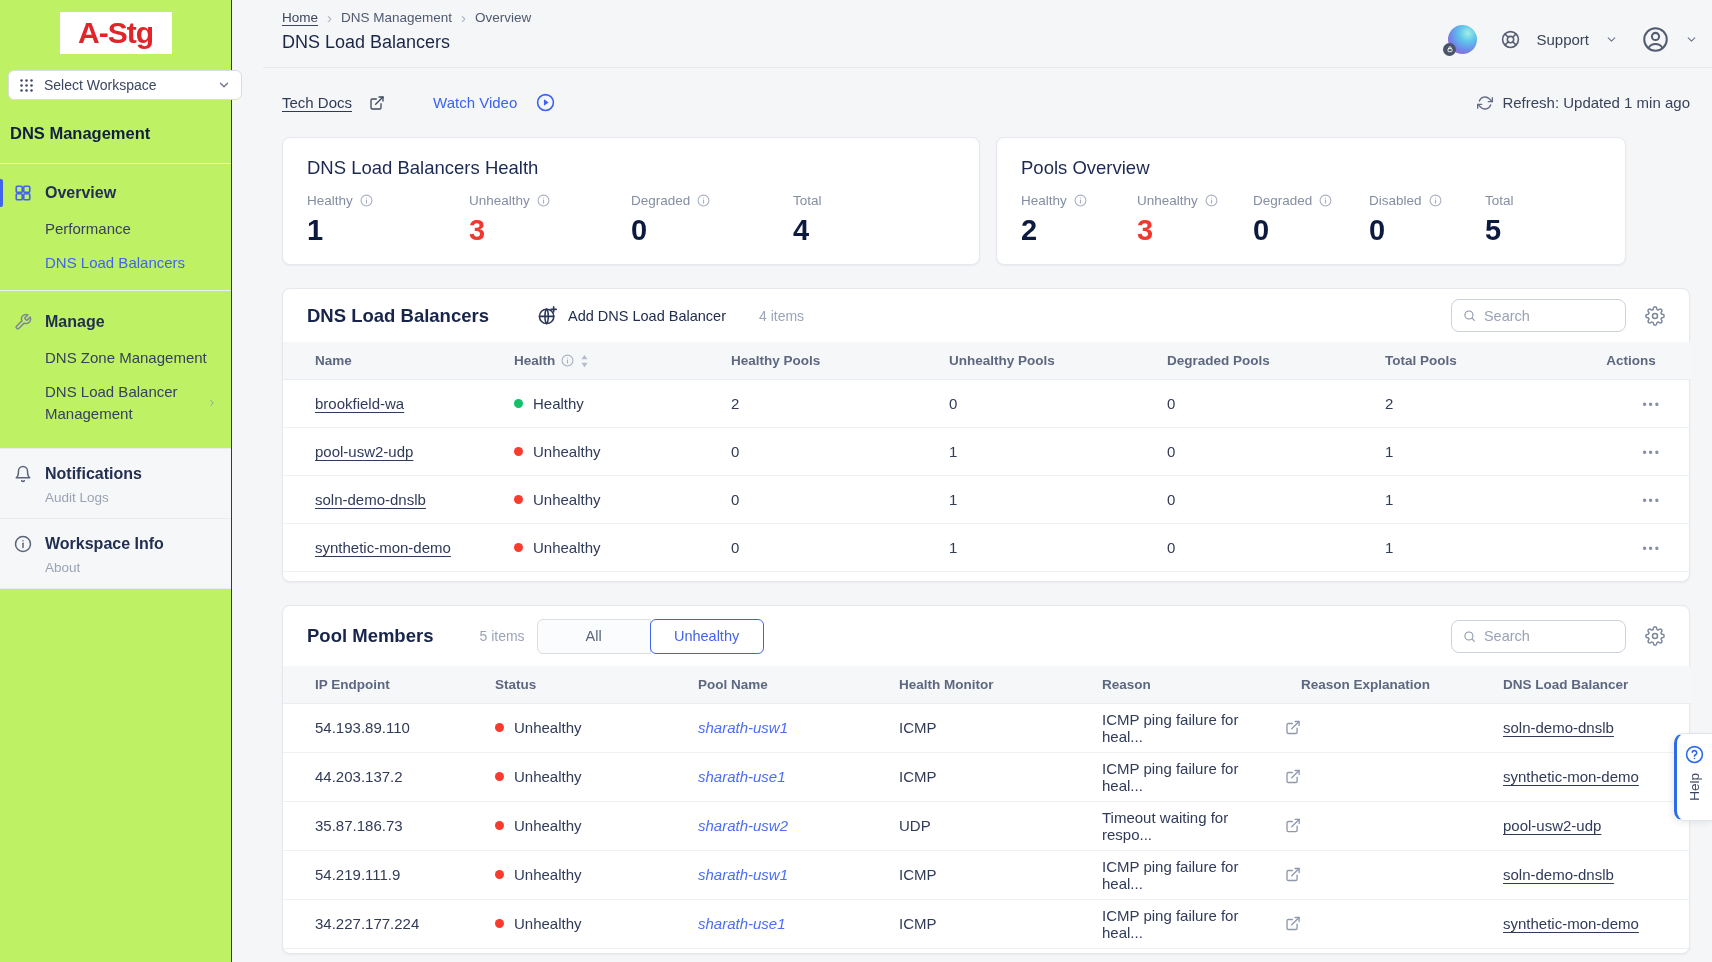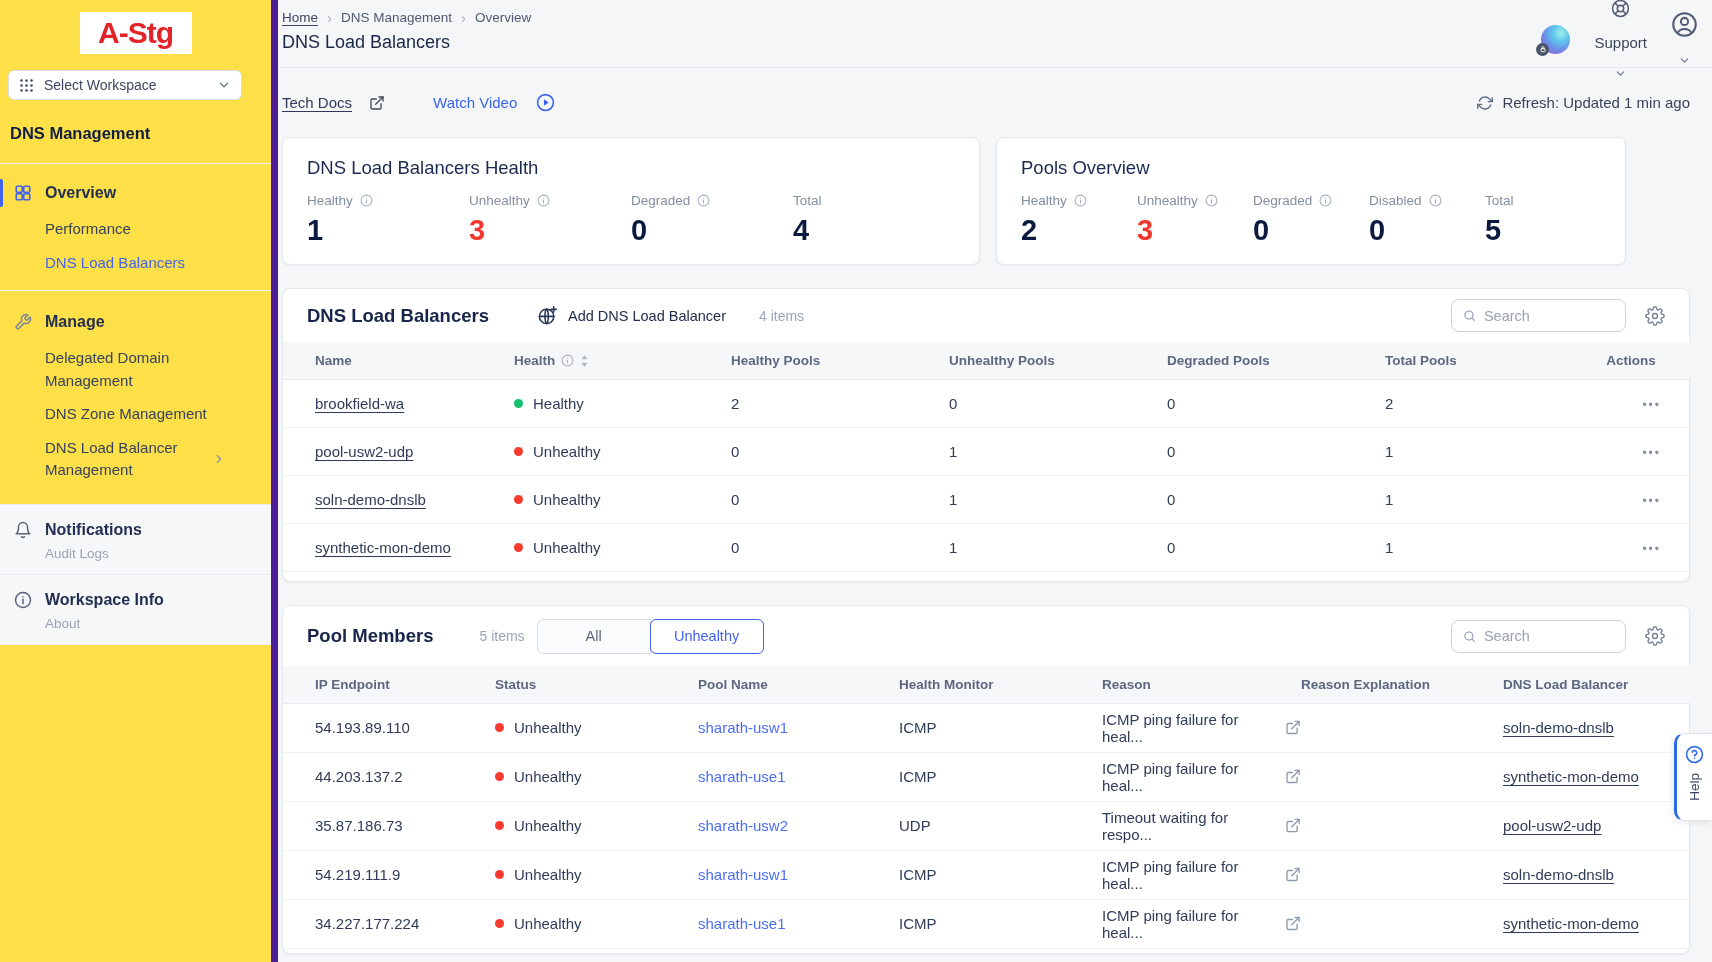--- a/index.html
+++ b/index.html
@@ -5,22 +5,22 @@
   * { margin:0; padding:0; box-sizing:border-box; }
   html,body { width:1712px; height:962px; }
   body {
     font-family:"Liberation Sans", sans-serif;
     background:#f5f6f8; color:#303b58;
     position:relative; overflow:hidden;
   }
   svg { display:block; }
 
   
-  .sidebar { position:absolute; left:0; top:0; width:278px; height:100%;
-    background:#fde047; border-right:7px solid #4c1d95; z-index:5; }
+  .sidebar { position:absolute; left:0; top:0; width:232px; height:100%;
+    background:#bef264; border-right:1px solid #4c1d95; z-index:5; }
   .logo-box { width:112px; margin:12px auto 0; background:#fff; height:42px;
     display:flex; align-items:center; justify-content:center; }
   .logo-text { font-size:30px; font-weight:bold; color:#e3232a; letter-spacing:-1px; }
   .workspace-select { margin:16px 10px 0 8px; height:30px; background:#fff;
     border:1px solid #d8dce3; border-radius:6px; display:flex; align-items:center;
     gap:10px; padding:0 10px; font-size:14px; color:#3c4660; width:234px; cursor:pointer; }
   .workspace-select .chev { margin-left:auto; }
   .product-title { margin:24px 10px 0; font-size:16.5px; font-weight:bold; color:#121d42; }
   .side-divider { border-top:1px solid #eceef3; margin-top:20px; }
   .nav-group { padding:18px 0 16px; }
@@ -45,21 +45,21 @@
   .breadcrumb { display:flex; align-items:center; gap:9px; font-size:13.5px; color:#505b70; }
   .bc-home { color:#3c465c; text-decoration:underline; text-underline-offset:3px; cursor:pointer; }
   .bc-sep { color:#a9b1c0; font-size:15px; line-height:1; }
   .page-title { margin-top:7px; font-size:18px; font-weight:500; color:#1b2747; }
   .header-right { display:flex; align-items:center; gap:24px; margin-top:12px; height:34px; }
   .avatar { width:29px; height:29px; border-radius:50%; position:relative; cursor:pointer;
     background:radial-gradient(circle at 68% 28%, #9ff0e6 0%, #5fc4ec 30%, #6f86e8 62%, #9a64cf 85%, #b55bc3 100%); }
   .avatar-badge { position:absolute; left:-5px; bottom:-2px; width:13px; height:13px;
     border-radius:50%; background:#4a5468; display:flex; align-items:center; justify-content:center; }
   .support-menu, .user-menu { display:flex; align-items:center; gap:16px; cursor:pointer;
-    font-size:15px; color:#3a4458;flex-direction:column; }
+    font-size:15px; color:#3a4458; }
 
   .content { padding-left:19px; width:1427px; position:relative; }
   .toolbar { height:69px; display:flex; align-items:center; }
   .link-row { display:flex; align-items:center; gap:17px; font-size:15px; cursor:pointer; }
   .techdocs { color:#2f3a56; }
   .techdocs .lbl { text-decoration:underline; text-underline-offset:3px; }
   .watchvideo { color:#3b63f3; margin-left:48px; gap:19px; }
   .refresh { margin-left:auto; display:flex; align-items:center; gap:9px;
     font-size:15px; color:#39435c; cursor:pointer; }
 
@@ -101,21 +101,21 @@
     border-radius:6px; margin-left:-1px; }
 
   table { width:100%; border-collapse:collapse; table-layout:fixed; }
   thead th { height:37px; background:#f6f7f9; font-size:13.5px; font-weight:bold;
     color:#5d6880; text-align:left; border-bottom:1px solid #e9ecf1; }
   th.c-first, td.c-first { padding-left:32px; }
   th.c-actions { text-align:center; padding-right:32px; }
   tbody td { height:48px; font-size:15px; color:#303b58; border-bottom:1px solid #eef0f4; }
   .th-health { display:flex; align-items:center; gap:6px; height:37px; }
   .name-link { color:#303b58; text-decoration:underline; text-underline-offset:3px; cursor:pointer; }
-  .pool-link { color:#4c6ef5; text-decoration:none; cursor:pointer; }
+  .pool-link { color:#4c6ef5; text-decoration:none; cursor:pointer;font-style:italic; }
   .status { display:flex; align-items:center; gap:10px; }
   .dot { width:9px; height:9px; border-radius:50%; background:#b9c1cf; }
   .dot.healthy { background:#13c06c; }
   .dot.unhealthy { background:#f93a2e; }
   .actions-cell { text-align:right; padding-right:30px; }
   .dots { color:#8791a5; font-size:12px; letter-spacing:2px; cursor:pointer; }
   .reason-cell { display:flex; align-items:center; gap:11px; height:48px; }
 
   .bottom-sliver { width:1408px; height:30px; margin-top:8px; border-radius:10px 10px 0 0; }
 
@@ -175,23 +175,20 @@
     </div>
   </div>
   <div class="side-divider" style="margin-top:0"></div>
 
   <div class="nav-group" style="padding-top:20px; padding-bottom:22px;">
     <div class="nav-head">
       <svg width="18" height="18" viewBox="0 0 24 24" fill="none" stroke="#7c8698" stroke-width="2" stroke-linecap="round" stroke-linejoin="round">
         <path d="M14.7 6.3a1 1 0 0 0 0 1.4l1.6 1.6a1 1 0 0 0 1.4 0l3.77-3.77a6 6 0 0 1-7.94 7.94l-6.91 6.91a2.12 2.12 0 0 1-3-3l6.91-6.91a6 6 0 0 1 7.94-7.94l-3.76 3.76z"></path>
       </svg>
       <span>Manage</span>
-    </div>
-    <div class="nav-sub">
-      <span>Delegated Domain Management</span>
     </div>
     <div class="nav-sub">
       <span style="max-width:200px">DNS Zone Management</span>
     </div>
     <div class="nav-sub">
       <span>DNS Load Balancer Management</span>
       <svg class="chev-r" width="14" height="14" viewBox="0 0 24 24" fill="none" stroke="#8a93a6" stroke-width="2.2" stroke-linecap="round" stroke-linejoin="round">
           <polyline points="9 6 15 12 9 18"></polyline>
         </svg>
     </div>

